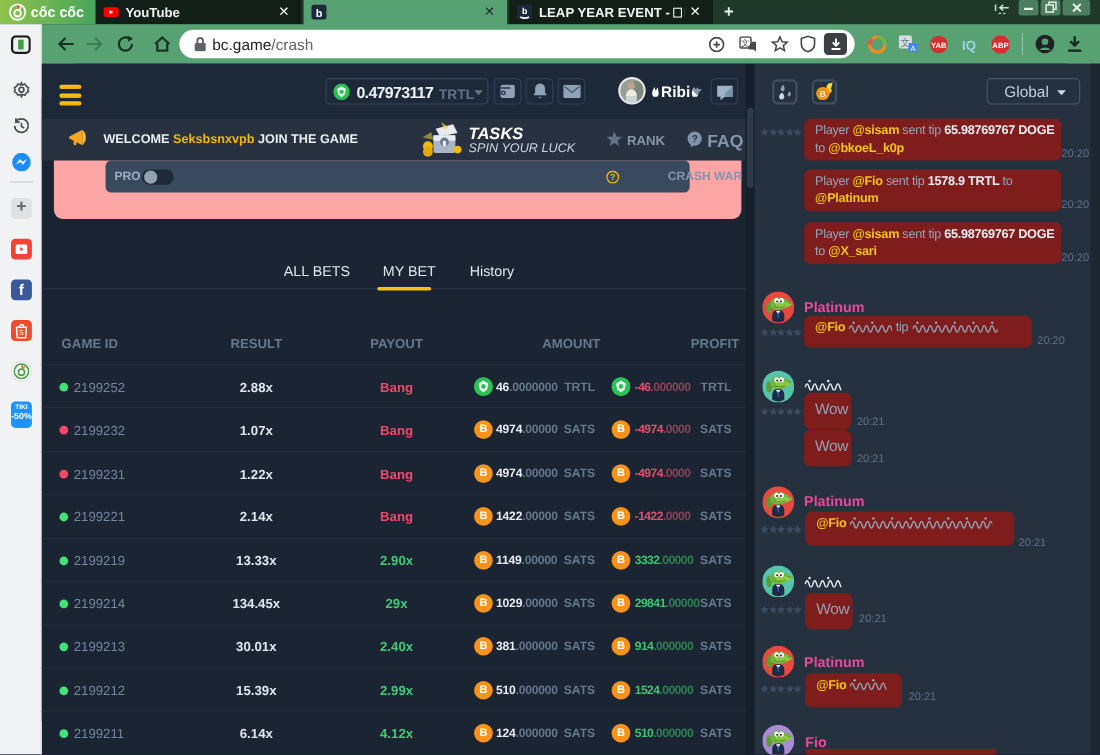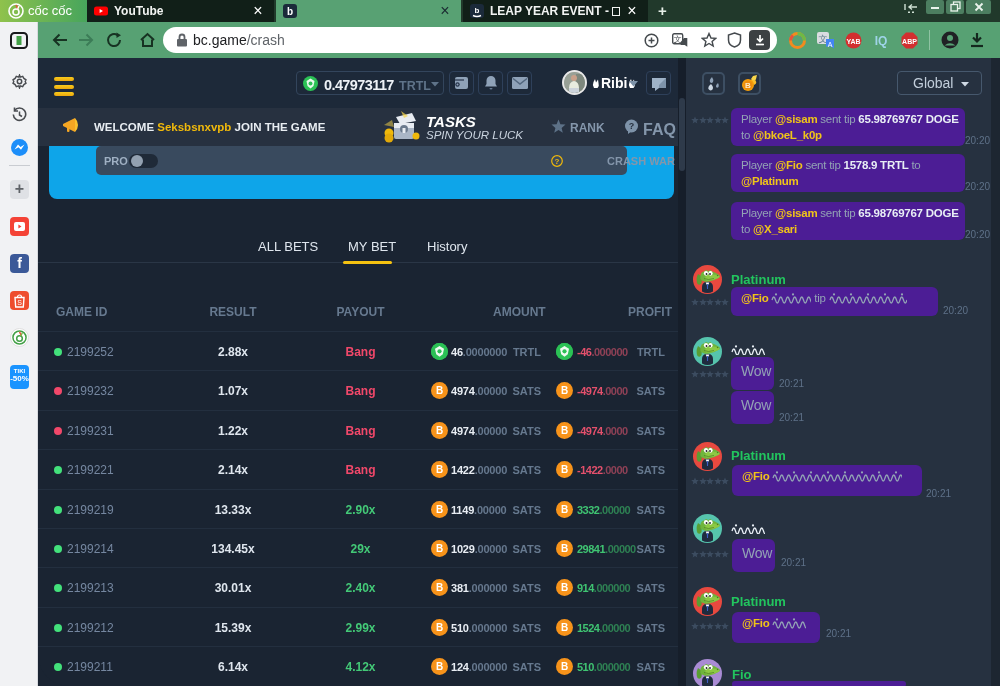--- a/index.html
+++ b/index.html
@@ -1,40 +1,40 @@
 <!DOCTYPE html>
 <html><head>
 <meta charset="utf-8">
 <style>
 *{margin:0;padding:0;box-sizing:border-box;}
 html,body{width:1000px;height:686px;overflow:hidden;}
 body{font-family:"Liberation Sans",sans-serif;position:relative;background:#1a2432;}
 
 
 #tabstrip{position:absolute;left:0;top:0;width:1000px;height:22px;background:#21392b;}
-#logoblock{position:absolute;left:0;top:0;width:87px;height:22px;background:linear-gradient(90deg,#8fc24c,#47a55c);color:#fff;font-weight:normal;font-size:13px;line-height:22px;padding-left:31px;}
+#logoblock{position:absolute;left:0;top:0;width:87px;height:22px;background:linear-gradient(90deg,#8fc24c,#47a55c);color:#fff;font-weight:bold;font-size:13px;line-height:22px;padding-left:31px;}
 .tab{position:absolute;top:0;height:38px;font-size:12px;font-weight:bold;line-height:22px;white-space:nowrap;overflow:hidden;padding-left:20px;}
 .tab .fav{position:absolute;left:7px;top:4px;width:14px;height:14px;}
 .tab .ttl{position:absolute;left:27px;right:26px;top:0;overflow:hidden;white-space:nowrap;}
 .tab .cls{position:absolute;top:2px;width:16px;height:17px;font-size:16px;font-weight:normal;line-height:17px;text-align:center;}
 #winctl{position:absolute;top:0;right:0;height:22px;}
 .wbtn{position:absolute;top:0;height:14px;background:#4c7e60;border-radius:2px;color:#e8f2ea;text-align:center;font-size:10px;line-height:13px;font-weight:bold;}
 
 #toolbar{position:absolute;left:0;top:22px;width:1000px;height:36px;background:#57a173;}
 #addrbar{position:absolute;left:163px;top:5px;width:614px;height:26px;background:#fff;border-radius:13px;}
 
 
 #sidebar{position:absolute;left:0;top:22px;width:38px;height:664px;background:#f1f2f4;border-right:1px solid #d8dade;}
 .sq{position:absolute;left:10px;width:19px;height:19px;border-radius:4px;}
 
 
 #site{position:absolute;left:38px;top:58px;width:962px;height:628px;background:#1a2432;border-radius:31px;}
 #shead{position:absolute;left:0;top:0;width:640px;height:50px;background:#1d2939;}
 #banner{position:absolute;left:0;top:50px;width:640px;height:38px;background:#273140;}
-#gamecard{position:absolute;left:11px;top:88px;width:625px;height:53px;background:#0ea5e9;border-radius:0 0 8px 8px;}
+#gamecard{position:absolute;left:11px;top:88px;width:625px;height:53px;background:#fca5a5;border-radius:0 0 8px 8px;}
 #probar{position:absolute;left:47px;top:0;width:531px;height:29px;background:#394a5e;border-radius:5px;}
 .hbar{position:absolute;left:16px;width:20px;height:4px;border-radius:2px;background:linear-gradient(180deg,#f8ca1c,#eda80d);}
 .btn24{position:absolute;width:25px;height:24px;border:1px solid #2e405a;border-radius:4px;top:13px;}
 .btab{position:absolute;top:181px;font-size:13px;color:#dfe6ee;}
 #tabline{position:absolute;left:0;top:204px;width:640px;height:1px;background:#2a3646;}
 #tabunder{position:absolute;left:305px;top:203px;width:49px;height:3px;background:#f5c211;border-radius:2px;}
 
 
 .thead{position:absolute;top:247px;font-size:12px;font-weight:bold;color:#66798f;}
 .trow{position:absolute;left:0;width:640px;height:39px;border-top:1px solid #232f3f;font-size:12px;}
@@ -57,25 +57,25 @@
 .scoin{background:#f7931a;}
 
 
 #mscroll{position:absolute;left:640px;top:0;width:8px;height:628px;background:#161e2a;}
 #mthumb{position:absolute;left:1px;top:40px;width:6px;height:73px;background:#2e3a4a;border-radius:3px;}
 
 
 #chat{position:absolute;left:648px;top:0;width:314px;height:628px;background:#263140;}
 .cbtn{position:absolute;top:14px;width:23px;height:23px;border:2px solid #3d4f63;border-radius:5px;}
 #global{position:absolute;left:211px;top:13px;width:85px;height:24px;border:1px solid #46586d;border-radius:4px;color:#c2cedb;font-size:14px;line-height:22px;}
-.bub{position:absolute;background:#4c1d95;border-radius:6px;color:#93a3b5;font-size:11.5px;letter-spacing:-0.25px;line-height:16px;padding:3px 10px;white-space:nowrap;}
+.bub{position:absolute;background:#7f1d1d;border-radius:6px;color:#93a3b5;font-size:11.5px;letter-spacing:-0.25px;line-height:16px;padding:3px 10px;white-space:nowrap;}
 .yel{color:#f0c419;font-weight:bold;}
 .wht{color:#e8eef5;font-weight:bold;}
 .ts{position:absolute;color:#5e7188;font-size:10px;}
-.uname{position:absolute;color:#22c55e;font-size:13px;font-weight:bold;}
+.uname{position:absolute;color:#ec4899;font-size:13px;font-weight:bold;}
 </style>
 </head>
 <body>
 
 <div id="tabstrip">
   <div id="logoblock">
     <svg width="16" height="16" style="position:absolute;left:8px;top:3px;" viewBox="0 0 16 16">
       <circle cx="8" cy="8" r="7" fill="none" stroke="#fff" stroke-width="1.6"></circle>
       <circle cx="8" cy="9" r="3" fill="none" stroke="#fff" stroke-width="1.6"></circle>
       <path d="M8 2 L10 6" stroke="#e84f3d" stroke-width="1.5"></path>

